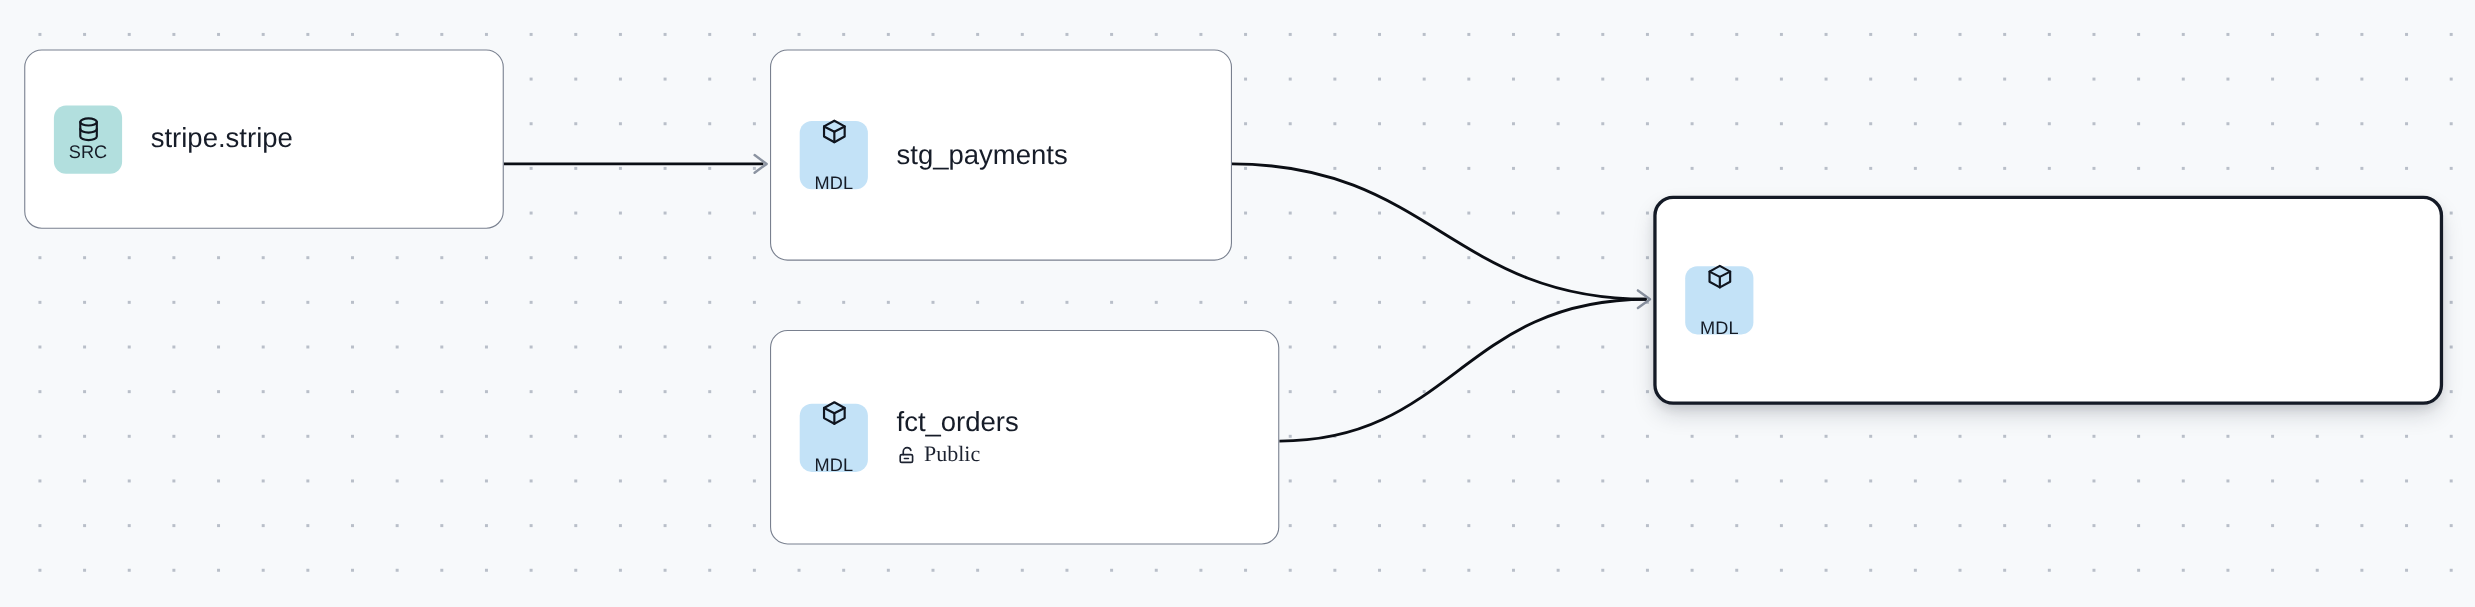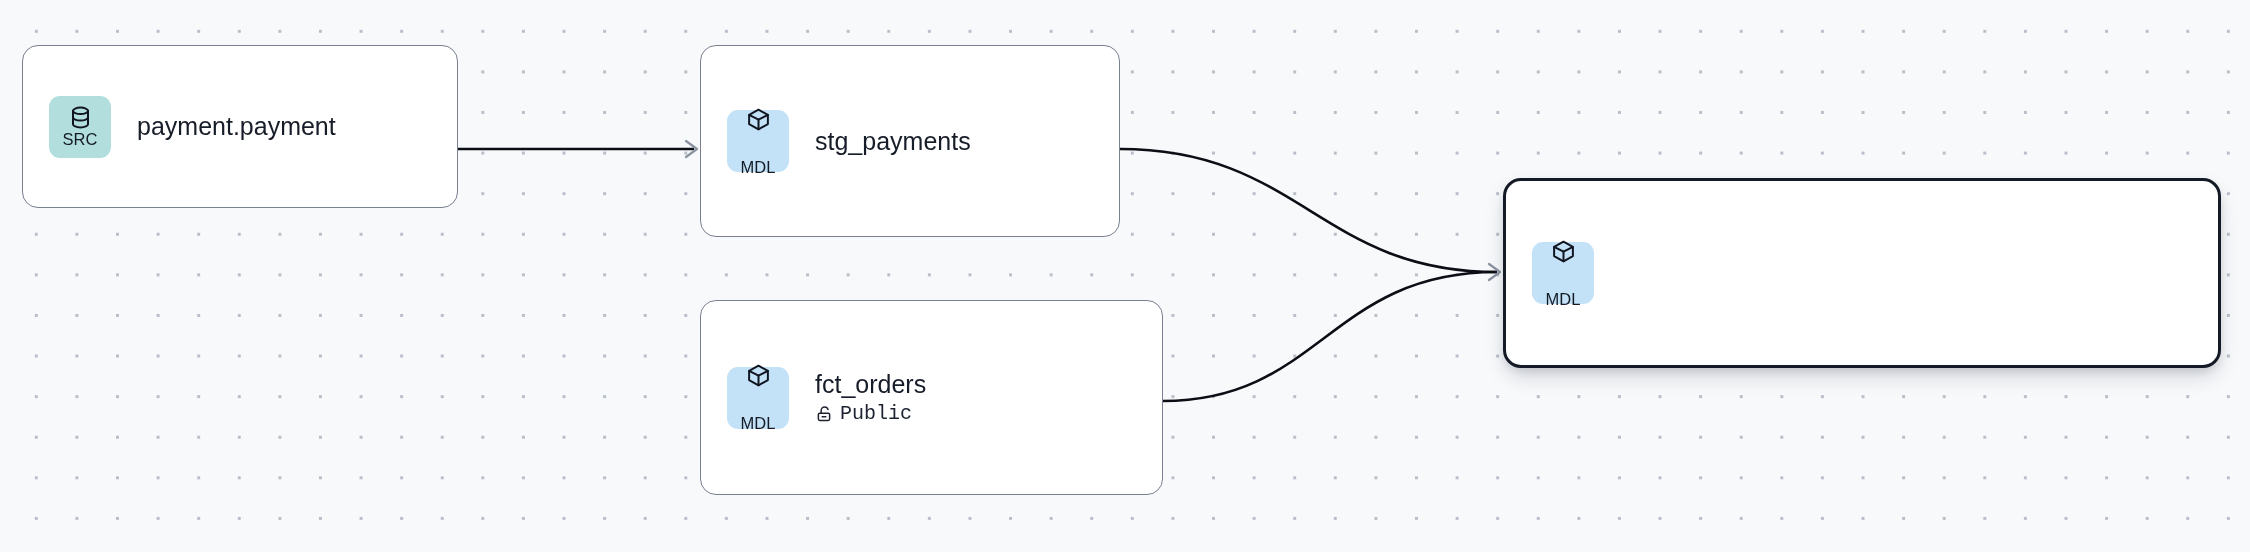--- a/index.html
+++ b/index.html
@@ -105,21 +105,21 @@
     font-size: 25px;
     font-weight: 400;
     color: #161c28;
     white-space: nowrap;
     line-height: 1.15;
   }
   .node-meta {
     display: flex;
     align-items: center;
     gap: 7px;
-    font-family: Liberation Mono, monospace;
+    font-family: Liberation Serif, serif;
     font-size: 20px;
     color: #1c2230;
     white-space: nowrap;
     line-height: 1.15;
   }
   .meta-icon {
     display: block;
     width: 18px;
     height: 18px;
     line-height: 0;
@@ -154,21 +154,21 @@
       <span class="badge-icon">
         <svg viewBox="0 0 24 24" width="25" height="25" fill="none" stroke="#10151f" stroke-width="1.9" stroke-linecap="round" stroke-linejoin="round">
           <ellipse cx="12" cy="5.6" rx="7.2" ry="3.1"></ellipse>
           <path d="M4.8 5.6 V18.4 C4.8 20.1 8.0 21.5 12 21.5 C16 21.5 19.2 20.1 19.2 18.4 V5.6"></path>
           <path d="M4.8 11.8 C4.8 13.5 8.0 14.9 12 14.9 C16 14.9 19.2 13.5 19.2 11.8"></path>
         </svg>
       </span>
       <span class="badge-label">SRC</span>
     </div>
     <div class="node-body">
-      <div class="node-title">payment.payment</div>
+      <div class="node-title">stripe.stripe</div>
     </div>
   </div>
 
   <div class="node" id="node-stg-payments">
     <div class="badge mdl">
       <span class="badge-icon">
         <svg viewBox="0 0 24 24" width="25" height="25" fill="none" stroke="#10151f" stroke-width="1.9" stroke-linecap="round" stroke-linejoin="round">
           <path d="M12 2.6 L21 7.6 L21 16.4 L12 21.4 L3 16.4 L3 7.6 Z"></path>
           <path d="M3 7.6 L12 12.2 L21 7.6"></path>
           <path d="M12 12.2 L12 21.4"></path>

